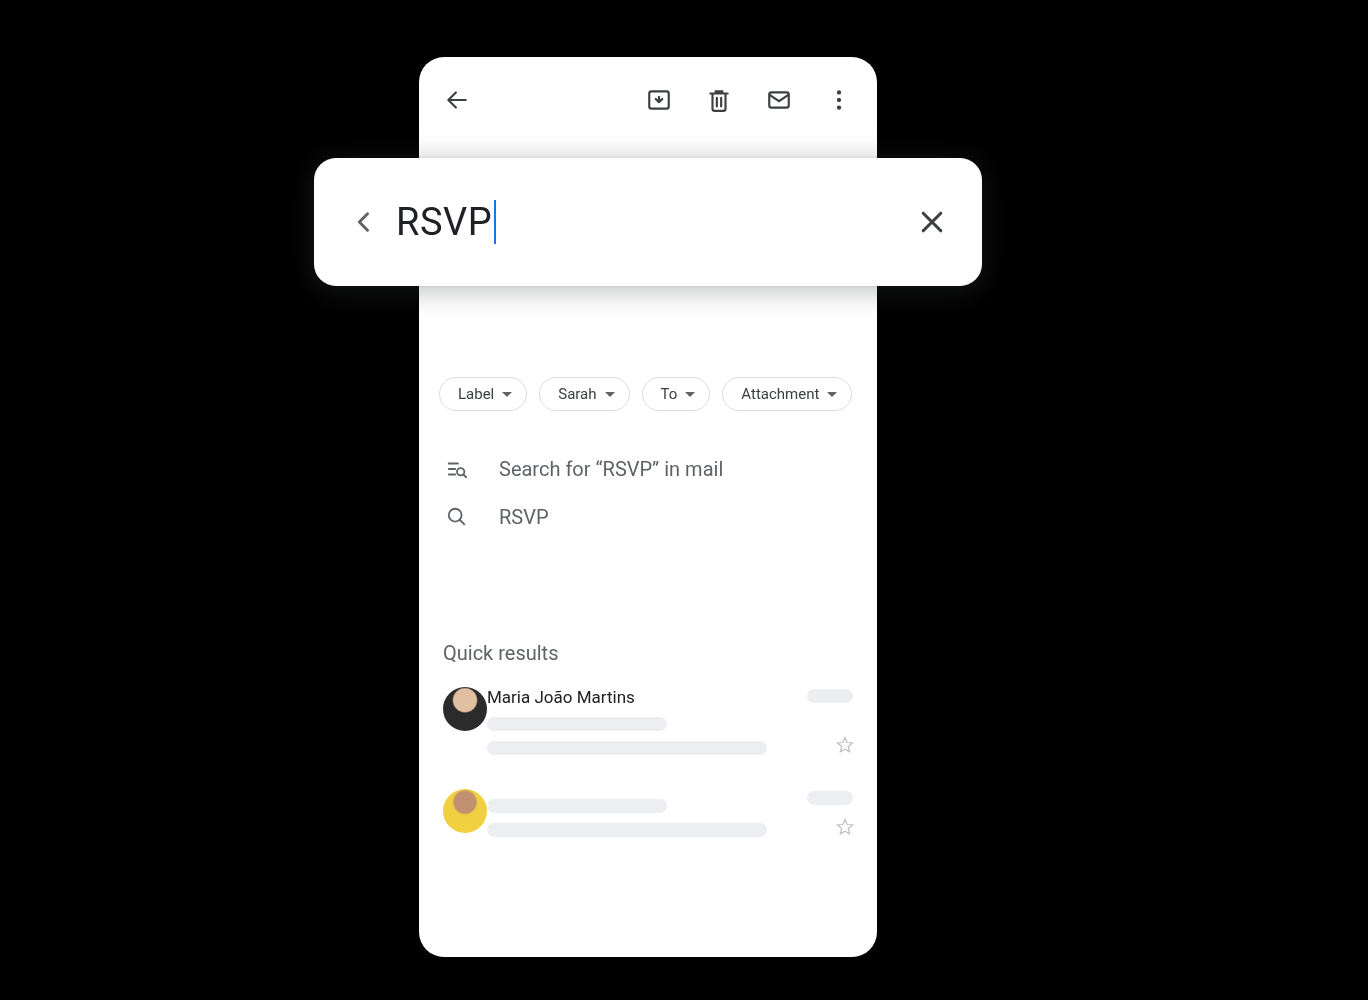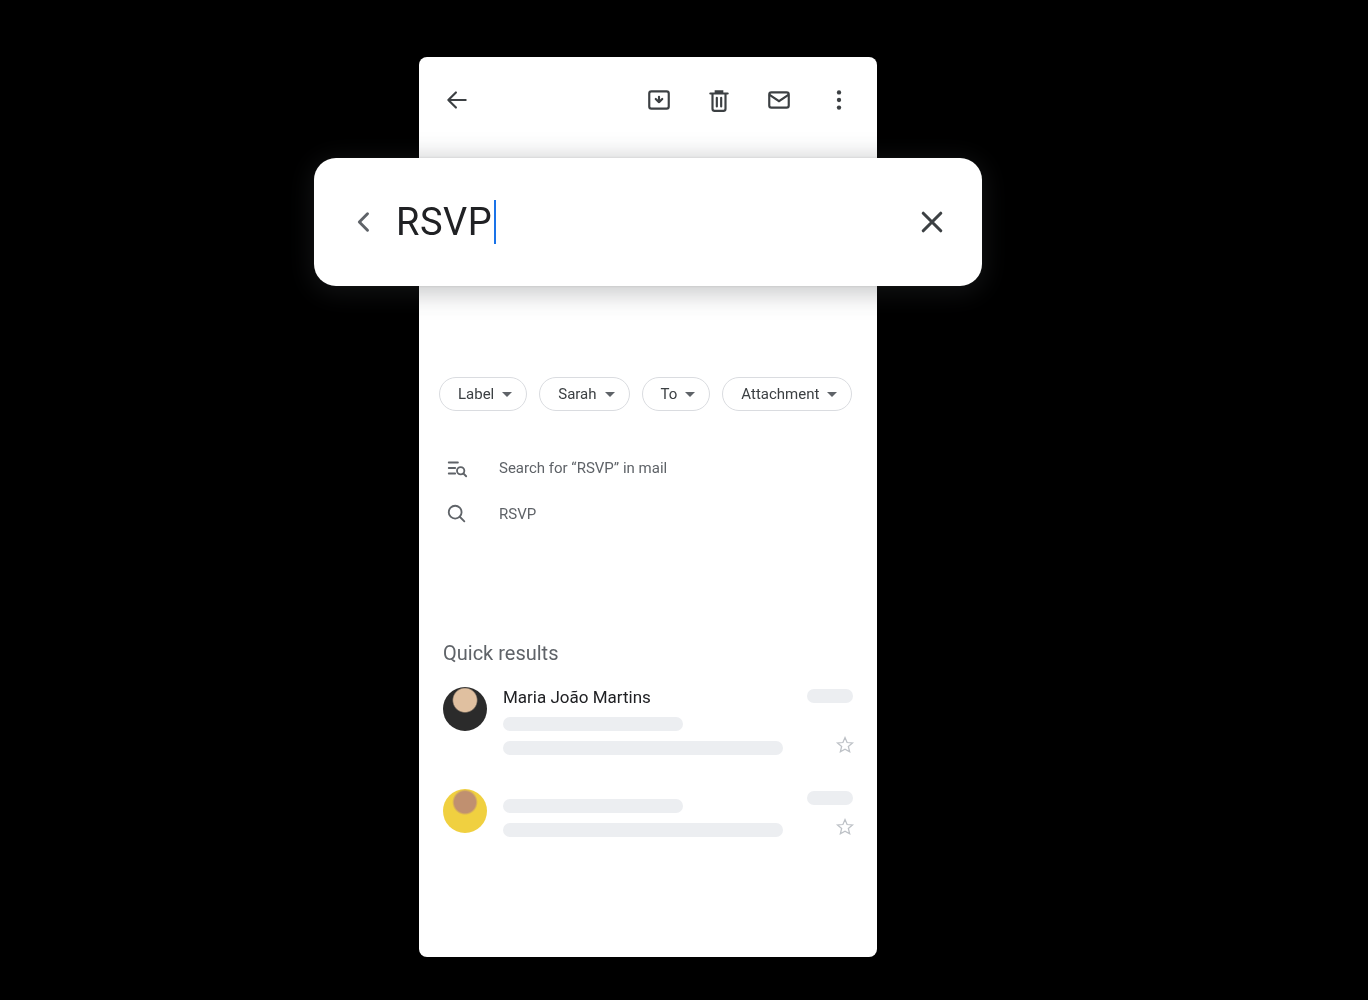--- a/index.html
+++ b/index.html
@@ -11,21 +11,21 @@
     overflow: hidden;
     position: relative;
   }
   .phone {
     position: absolute;
     left: 419px;
     top: 57px;
     width: 458px;
     height: 900px;
     background: #fff;
-    border-radius: 8px;
+    border-radius: 25px;
     box-shadow: 0 0 0 1px rgba(0,0,0,0.05);
     overflow: hidden;
   }
   .toolbar {
     height: 86px;
     display: flex;
     align-items: center;
     padding: 0 18px;
   }
   .tb-left { flex: 1; display:flex; align-items:center; }
@@ -71,21 +71,21 @@
     position:absolute;
     top: 388px;
     left:0;right:0;
   }
   .srow {
     display:flex;
     align-items:center;
     gap: 28px;
     padding: 12px 24px;
     color:#5f6368;
-    font-size:15px;
+    font-size:20px;
     cursor:pointer;
   }
   .srow .sicon { width:28px; display:flex; justify-content:center; color:#5f6368;}
   .srow .sicon svg { width:22px; height:22px; }
   .srow .stext { color:#5f6368; }
 
   .quick-header {
     position:absolute;
     top: 584px;
     left:24px;
@@ -93,21 +93,20 @@
     font-size:20px;
   }
   .results {
     position:absolute;
     top: 618px;
     left:0;right:0;
   }
   .result {
     display:flex;
     padding: 12px 24px 4px 24px;
-    gap: 16px;
     position:relative;
     cursor:pointer;
     text-align:center;
   }
   .avatar {
     width:44px;height:44px;border-radius:50%;
     background:#d2b48c;
     flex-shrink:0;
     background-size:cover;
     background-position:center;

